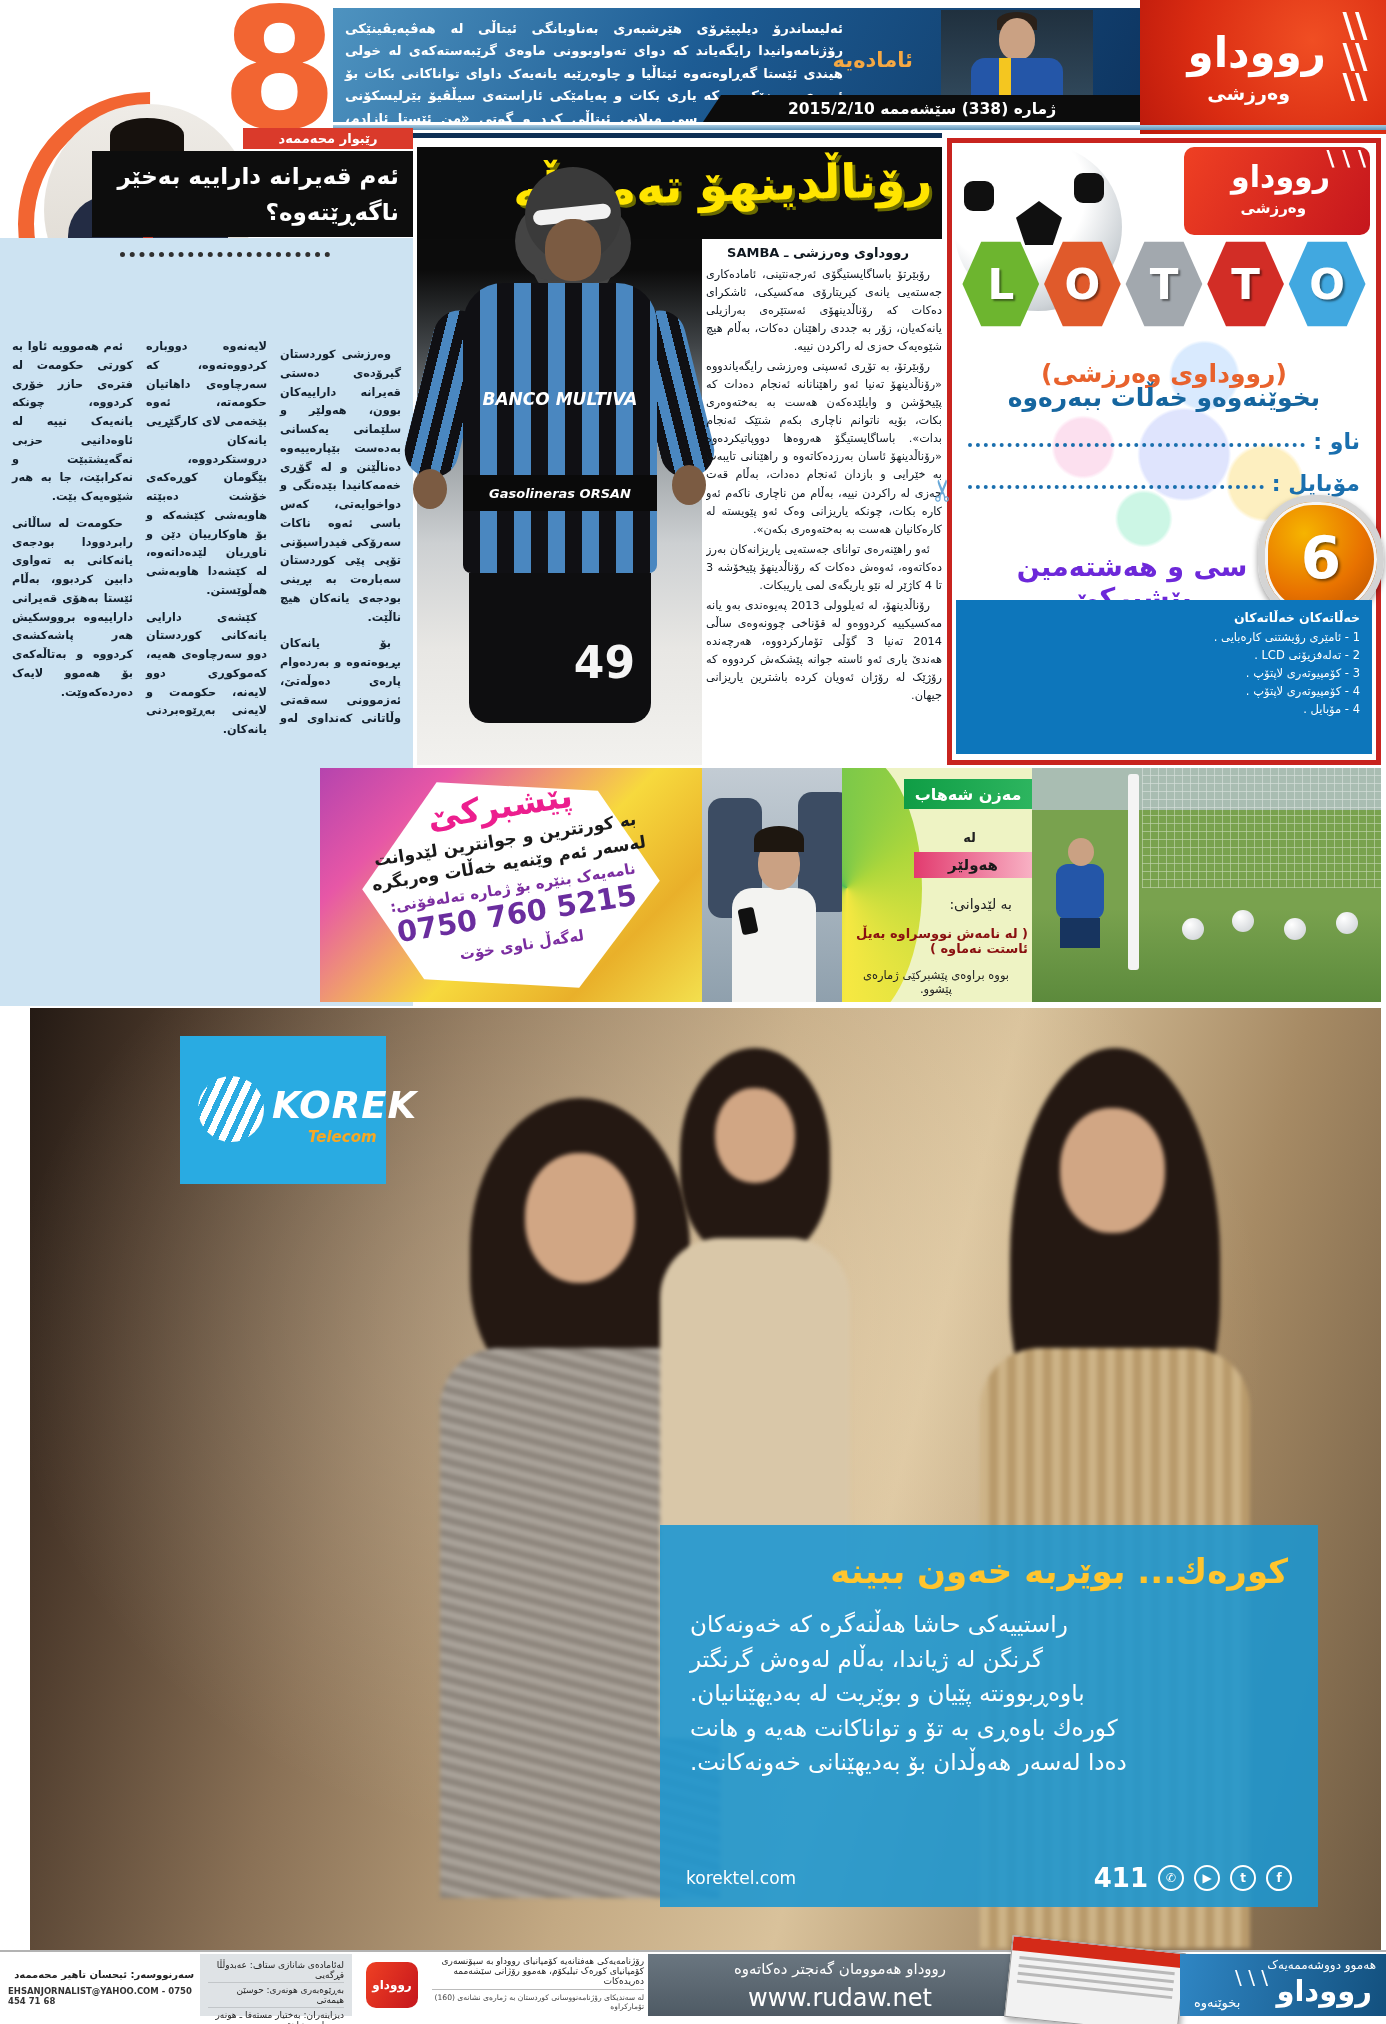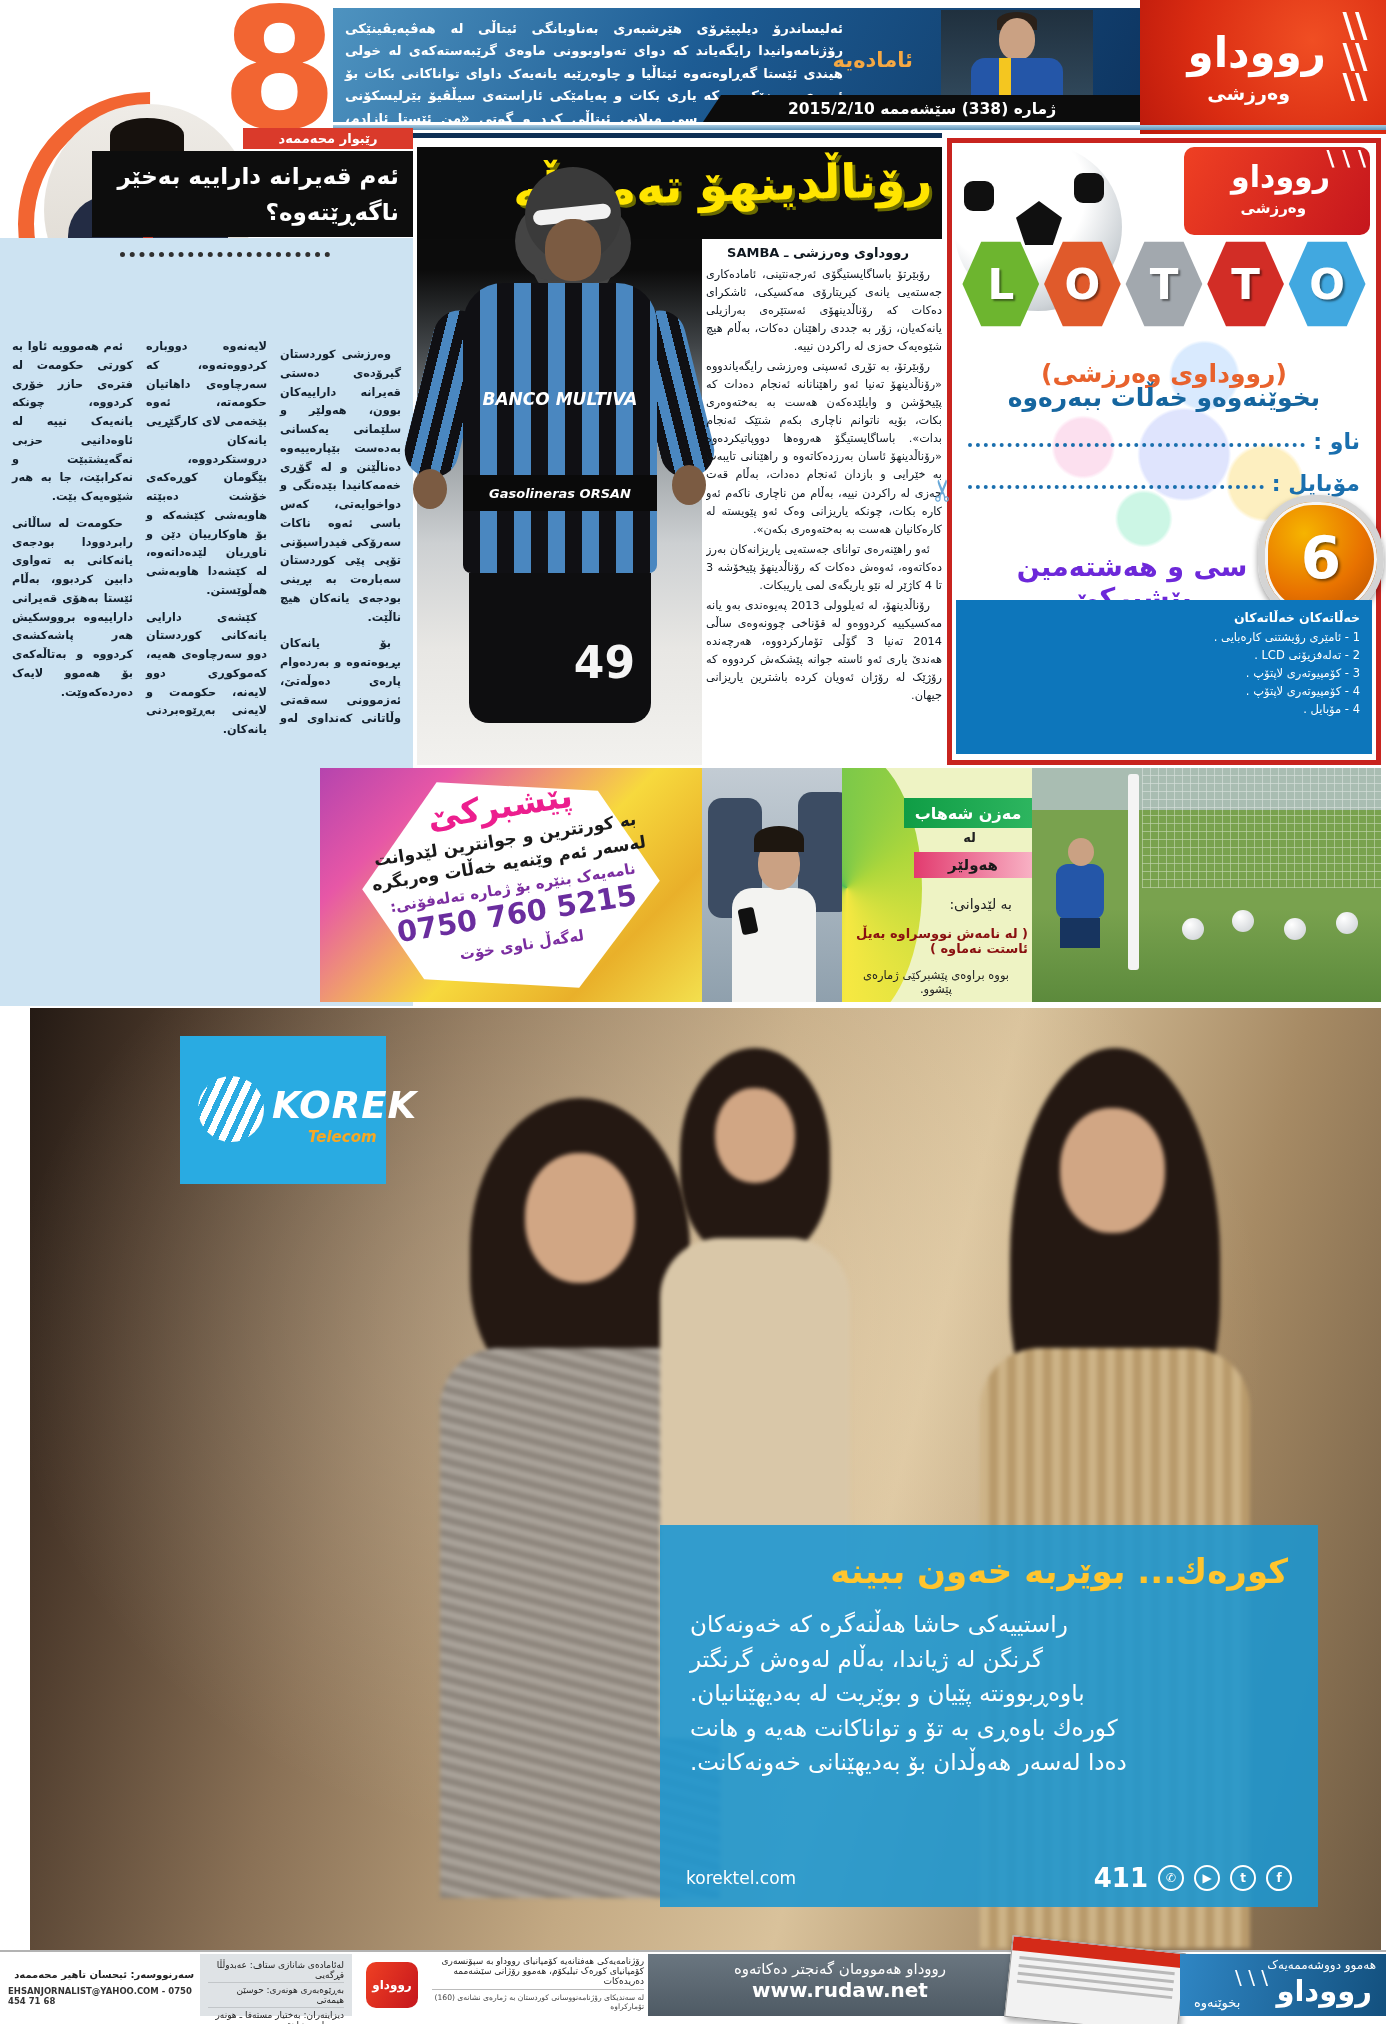--- a/index.html
+++ b/index.html
@@ -148,21 +148,21 @@
   .pk-phone{color:#6a2d9e;font-size:29px;font-weight:bold;direction:ltr;}
   .balebox{left:702px;top:768px;width:140px;height:234px;overflow:hidden;background:linear-gradient(#c3ccd4,#8fa0ad);}
   .seat{position:absolute;width:54px;height:120px;border-radius:14px;background:#3c4c63;}
   .bale-shirt{position:absolute;left:30px;top:120px;width:84px;height:114px;border-radius:20px 20px 0 0;background:#f3f3f1;}
   .bale-head{position:absolute;left:56px;top:70px;width:42px;height:52px;border-radius:48%;background:#caa183;}
   .bale-hair{position:absolute;left:52px;top:58px;width:50px;height:26px;border-radius:50% 50% 0 0;background:#1e1710;}
   .bale-phone{position:absolute;left:38px;top:140px;width:16px;height:26px;background:#111;border-radius:3px;transform:rotate(-12deg);}
   .winbox{left:842px;top:768px;width:190px;height:234px;background:#eef3c4;overflow:hidden;}
   .win-curve{position:absolute;left:-70px;top:-20px;width:150px;height:280px;border-radius:50%;
     background:conic-gradient(from 180deg,#f7e733,#3cb54a,#a6d42c,#f7e733);opacity:.9;}
-  .win-green{position:absolute;right:0;top:30px;width:128px;height:30px;
+  .win-green{position:absolute;right:0;top:11px;width:128px;height:30px;
     background:linear-gradient(90deg,#0f9d45,#2db55f);color:#fff;font-size:16px;font-weight:bold;
     display:flex;align-items:center;justify-content:center;}
   .win-le{position:absolute;right:56px;top:62px;color:#222;font-size:13px;font-weight:bold;}
   .win-pink{position:absolute;right:0;top:84px;width:118px;height:26px;
     background:linear-gradient(90deg,#e23b6f,#f8b1c4);color:#1a1a1a;font-size:15px;font-weight:bold;
     display:flex;align-items:center;justify-content:center;}
   .win-label{position:absolute;right:20px;top:128px;color:#222;font-size:14px;}
   .win-quote{position:absolute;right:4px;top:158px;width:182px;color:#8a1111;font-size:13px;font-weight:bold;text-align:right;}
   .win-note{position:absolute;right:6px;top:200px;width:180px;color:#222;font-size:11.5px;text-align:center;}
   .gkbox{left:1032px;top:768px;width:349px;height:234px;overflow:hidden;
@@ -212,21 +212,21 @@
   .f-staff div{border-bottom:1px solid #c2c6c9;padding:2px 0;}
   .f-staff div:last-child{border-bottom:none;}
   .f-minilogo{position:absolute;left:366px;top:8px;width:52px;height:46px;border-radius:10px;
     background:linear-gradient(120deg,#ef4023,#c5161d);color:#fff;display:flex;align-items:center;
     justify-content:center;font-size:12px;font-weight:bold;}
   .f-pub{position:absolute;left:432px;top:2px;width:212px;text-align:right;}
   .f-pub .p3{border-top:1px solid #bbb;margin-top:3px;padding-top:3px;font-size:7.6px;color:#444;}
   .f-slate{position:absolute;left:648px;top:0;width:384px;height:62px;
     background:linear-gradient(#6a7680,#4e5a64);color:#fff;text-align:center;}
   .f-slogan{font-size:15px;margin-top:6px;}
-  .f-url{font-size:20px;font-weight:bold;direction:ltr;}
+  .f-url{font-size:24px;font-weight:normal;margin-top:6px;direction:ltr;}
   .f-paper{position:absolute;left:1008px;top:-10px;width:172px;height:80px;background:#f2f2f2;
     border:1px solid #999;transform:rotate(6deg);box-shadow:2px 3px 6px rgba(0,0,0,.35);overflow:hidden;}
   .f-paper .bar{height:14px;background:#d42a18;}
   .f-paper .ln{height:3px;background:#b9b9b9;margin:5px 8px 0;}
   .f-blue{position:absolute;left:1180px;top:0;width:206px;height:62px;
     background:linear-gradient(100deg,#2f86c4,#13507e);color:#fff;}
   .f-weekly{position:absolute;right:10px;top:4px;font-size:12px;}
   .f-brand{position:absolute;right:14px;top:20px;font-size:29px;font-weight:bold;}
   .f-read{position:absolute;left:14px;bottom:6px;font-size:13px;}
   .f-rays{position:absolute;right:118px;top:14px;font-size:20px;line-height:.9;}

